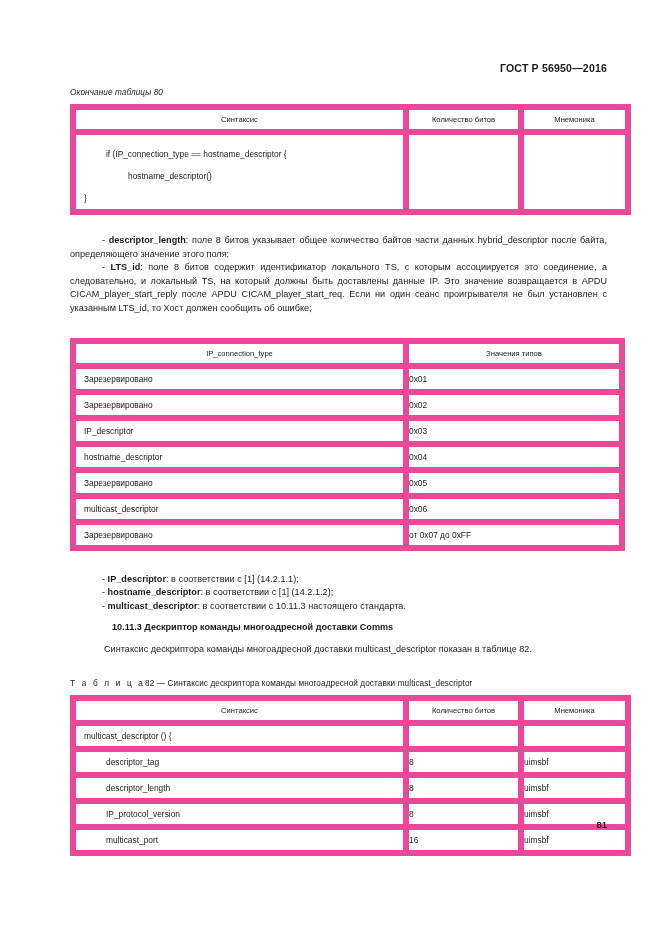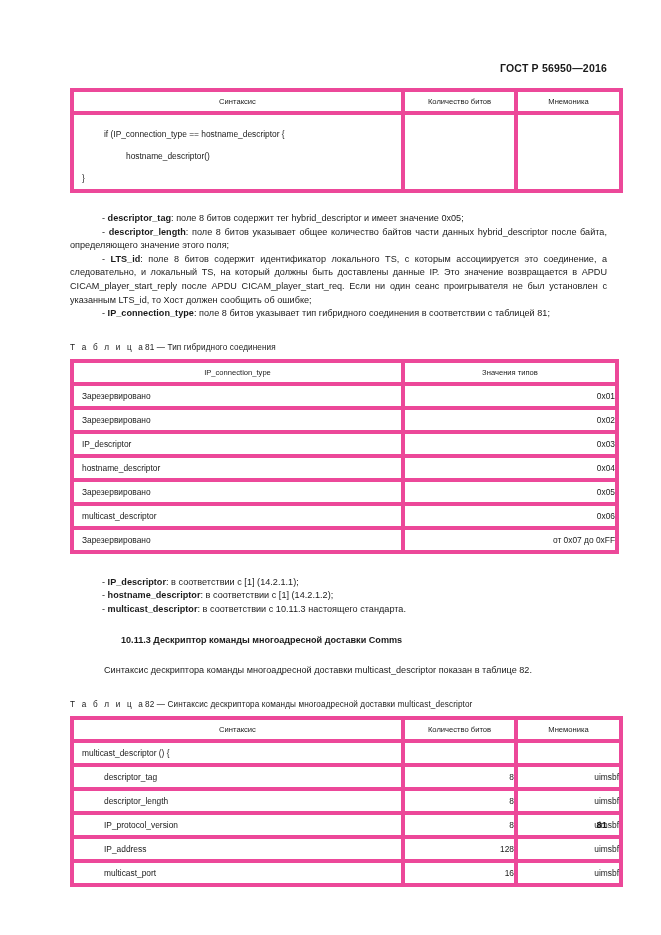--- a/index.html
+++ b/index.html
@@ -60,21 +60,21 @@
 
   
   table.gost {
     border-collapse: collapse;
     width: 537px;
     table-layout: fixed;
     font-size: 8.2px;
   }
   table.gost th,
   table.gost td {
-    border: 4px solid #ec4899;
+    border: 6px solid #ec4899;
     padding: 0;
     vertical-align: middle;
     font-weight: normal;
   }
   table.gost thead th {
     text-align: center;
     height: 19px;
     font-size: 7.6px;
     border-bottom: 2px solid #1a1a1a;
   }
@@ -84,21 +84,21 @@
   }
   td.syn {
     text-align: left;
   }
   td.syn .ln {
     display: block;
     padding-left: 8px;
   }
   td.syn .ln.i1 { padding-left: 30px; }
   td.syn .ln.i2 { padding-left: 52px; }
-  td.ctr { text-align: right; }
+  td.ctr { text-align: left; }
 
   
   .t80 td.syn {
     height: 62px;
     vertical-align: top;
     padding-top: 8px;
   }
   .t80 td.syn .ln { line-height: 22px; }
   .t80 td.blank { height: 62px; }
 
@@ -111,21 +111,21 @@
     letter-spacing: 0.02px;
   }
   .para.first-ind { text-indent: 34px; }
   .para.dash-ind { text-indent: 32px; }
   .para b { font-weight: bold; }
   .heading {
     font-size: 9.1px;
     line-height: 13.6px;
     font-weight: bold;
     text-indent: 34px;
-    margin: 17px;
+    margin: 8px;
   }
   .gap-c { height: 19px; }
   .gap-d { height: 22px; }
 
   
   .page-number {
     position: absolute;
     right: 62px;
     bottom: 60px;
     font-size: 9.5px;
@@ -134,20 +134,21 @@
 </style>
 </head>
 <body>
 
 <div class="page">
 
   <div class="doc-header">ГОСТ Р 56950—2016</div>
 
   <div class="content">
 
+    <div class="table-caption">Окончание таблицы 80</div>
 
     <table class="gost t80">
       <thead>
         <tr>
           <th style="width:327px">Синтаксис</th>
           <th style="width:109px">Количество битов</th>
           <th style="width:101px">Мнемоника</th>
         </tr>
       </thead>
       <tbody>
@@ -159,31 +160,28 @@
           </td>
           <td class="ctr blank"></td>
           <td class="ctr blank"></td>
         </tr>
       </tbody>
     </table>
 
     <div class="gap-c"></div>
 
 
-    <p class="para dash-ind"><span>- </span><b>descriptor_tag</b><span>: поле 8 битов содержит тег hybrid_descriptor и имеет значение 0x05;</span></p>
 
     <p class="para dash-ind"><span>- </span><b>descriptor_length</b><span>: поле 8 битов указывает общее количество байтов части данных hybrid_descriptor после байта, определяющего значение этого поля;</span></p>
 
     <p class="para dash-ind"><span>- </span><b>LTS_id</b><span>: поле 8 битов содержит идентификатор локального TS, с которым ассоциируется это соединение, а следовательно, и локальный TS, на который должны быть доставлены данные IP. Это значение возвращается в APDU CICAM_player_start_reply после APDU CICAM_player_start_req. Если ни один сеанс проигрывателя не был установлен с указанным LTS_id, то Хост должен сообщить об ошибке;</span></p>
 
-    <p class="para dash-ind"><span>- </span><b>IP_connection_type</b><span>: поле 8 битов указывает тип гибридного соединения в соответствии с таблицей 81;</span></p>
 
     <div class="gap-d"></div>
 
-    <div class="table-caption-2"><span class="cap-lead">Т а б л и ц а</span><span>81</span>&nbsp;<span>—</span>&nbsp;<span>Тип гибридного соединения</span></div>
 
     <table class="gost t81">
       <thead>
         <tr>
           <th style="width:327px">IP_connection_type</th>
           <th style="width:210px">Значения типов</th>
         </tr>
       </thead>
       <tbody>
         <tr>
@@ -279,27 +277,20 @@
         </tr>
         <tr>
           <td class="syn">
               <span class="ln i1">IP_protocol_version</span>
             </td>
           <td class="ctr">8</td>
           <td class="ctr">uimsbf</td>
         </tr>
         <tr>
           <td class="syn">
-              <span class="ln i1">IP_address</span>
-            </td>
-          <td class="ctr">128</td>
-          <td class="ctr">uimsbf</td>
-        </tr>
-        <tr>
-          <td class="syn">
               <span class="ln i1">multicast_port</span>
             </td>
           <td class="ctr">16</td>
           <td class="ctr">uimsbf</td>
         </tr>
       </tbody>
     </table>
 
   </div>
 

